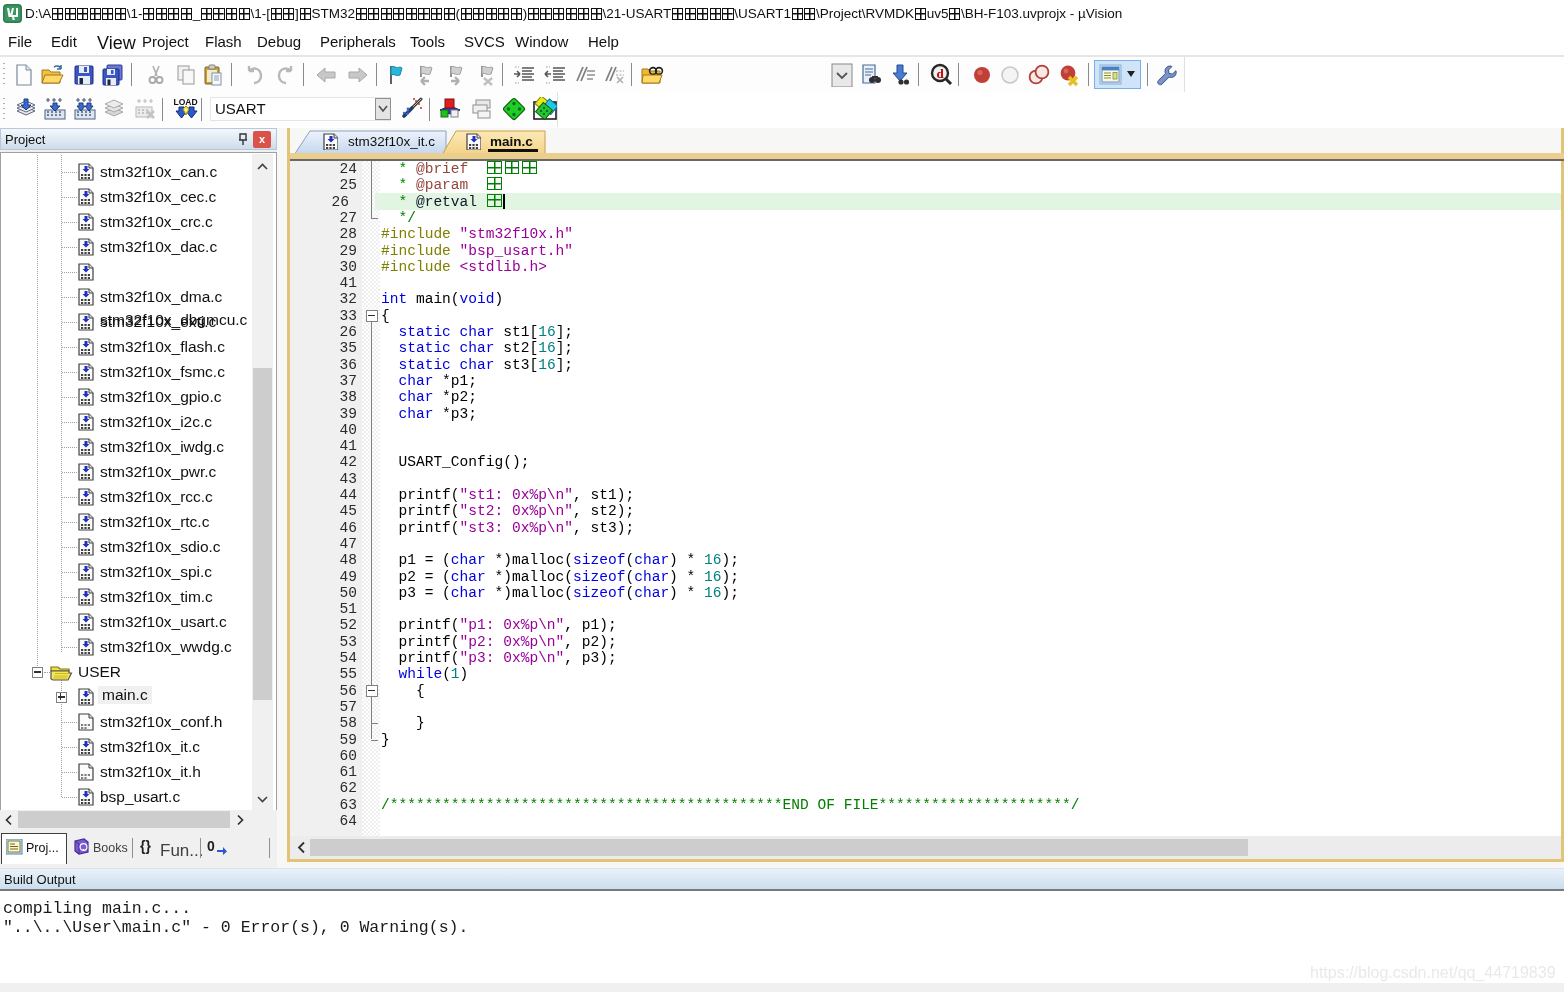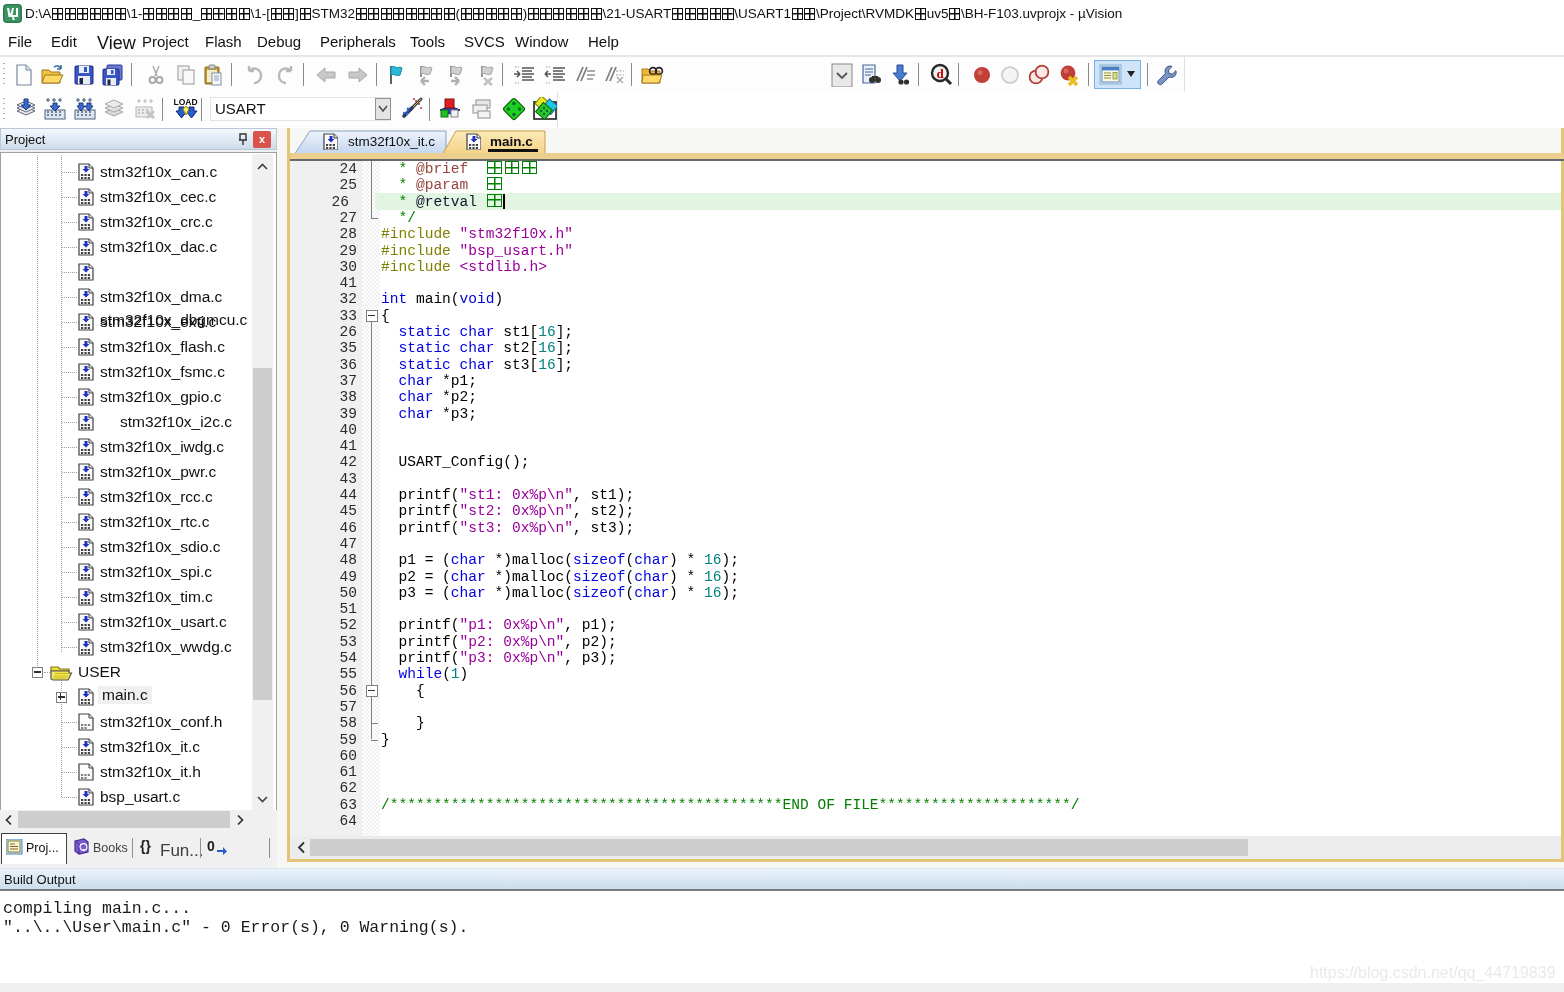--- a/index.html
+++ b/index.html
@@ -466,21 +466,21 @@
       <path d="M6.5 3 L9.5 3 L9.5 6 L11.5 6 L8 9.5 L4.5 6 L6.5 6 Z" fill="#2030c0"></path>
       <g fill="#404040">
         <rect x="3" y="11" width="2.2" height="2"></rect>
         <rect x="6.4" y="11" width="2.2" height="2"></rect>
         <rect x="9.8" y="11" width="2.2" height="2"></rect>
         <rect x="3" y="14" width="2.2" height="2"></rect>
         <rect x="6.4" y="14" width="2.2" height="2"></rect>
         <rect x="9.8" y="14" width="2.2" height="2"></rect>
       </g>
     </svg>
-    <div class="abs" style="left:100px;top:413px;font-size:15.5px;color:#101010;margin-left:20px;">stm32f10x_i2c.c</div>
+    <div class="abs" style="left:100px;top:413px;font-size:15.5px;color:#101010;">stm32f10x_i2c.c</div>
     <div class="abs" style="left:62px;top:447px;width:15px;border-top:1.2px dotted #a0a0a0;"></div>
     <svg class="abs" style="left:78px;top:438px" width="17" height="18">
       <path d="M1 1 L11 1 L15 5 L15 17 L1 17 Z" fill="#fcfcfc" stroke="#404040" stroke-width="1.2"></path>
       <path d="M11 1 L11 5 L15 5" fill="#e0e0e0" stroke="#404040" stroke-width="1"></path>
       <path d="M6.5 3 L9.5 3 L9.5 6 L11.5 6 L8 9.5 L4.5 6 L6.5 6 Z" fill="#2030c0"></path>
       <g fill="#404040">
         <rect x="3" y="11" width="2.2" height="2"></rect>
         <rect x="6.4" y="11" width="2.2" height="2"></rect>
         <rect x="9.8" y="11" width="2.2" height="2"></rect>
         <rect x="3" y="14" width="2.2" height="2"></rect>

